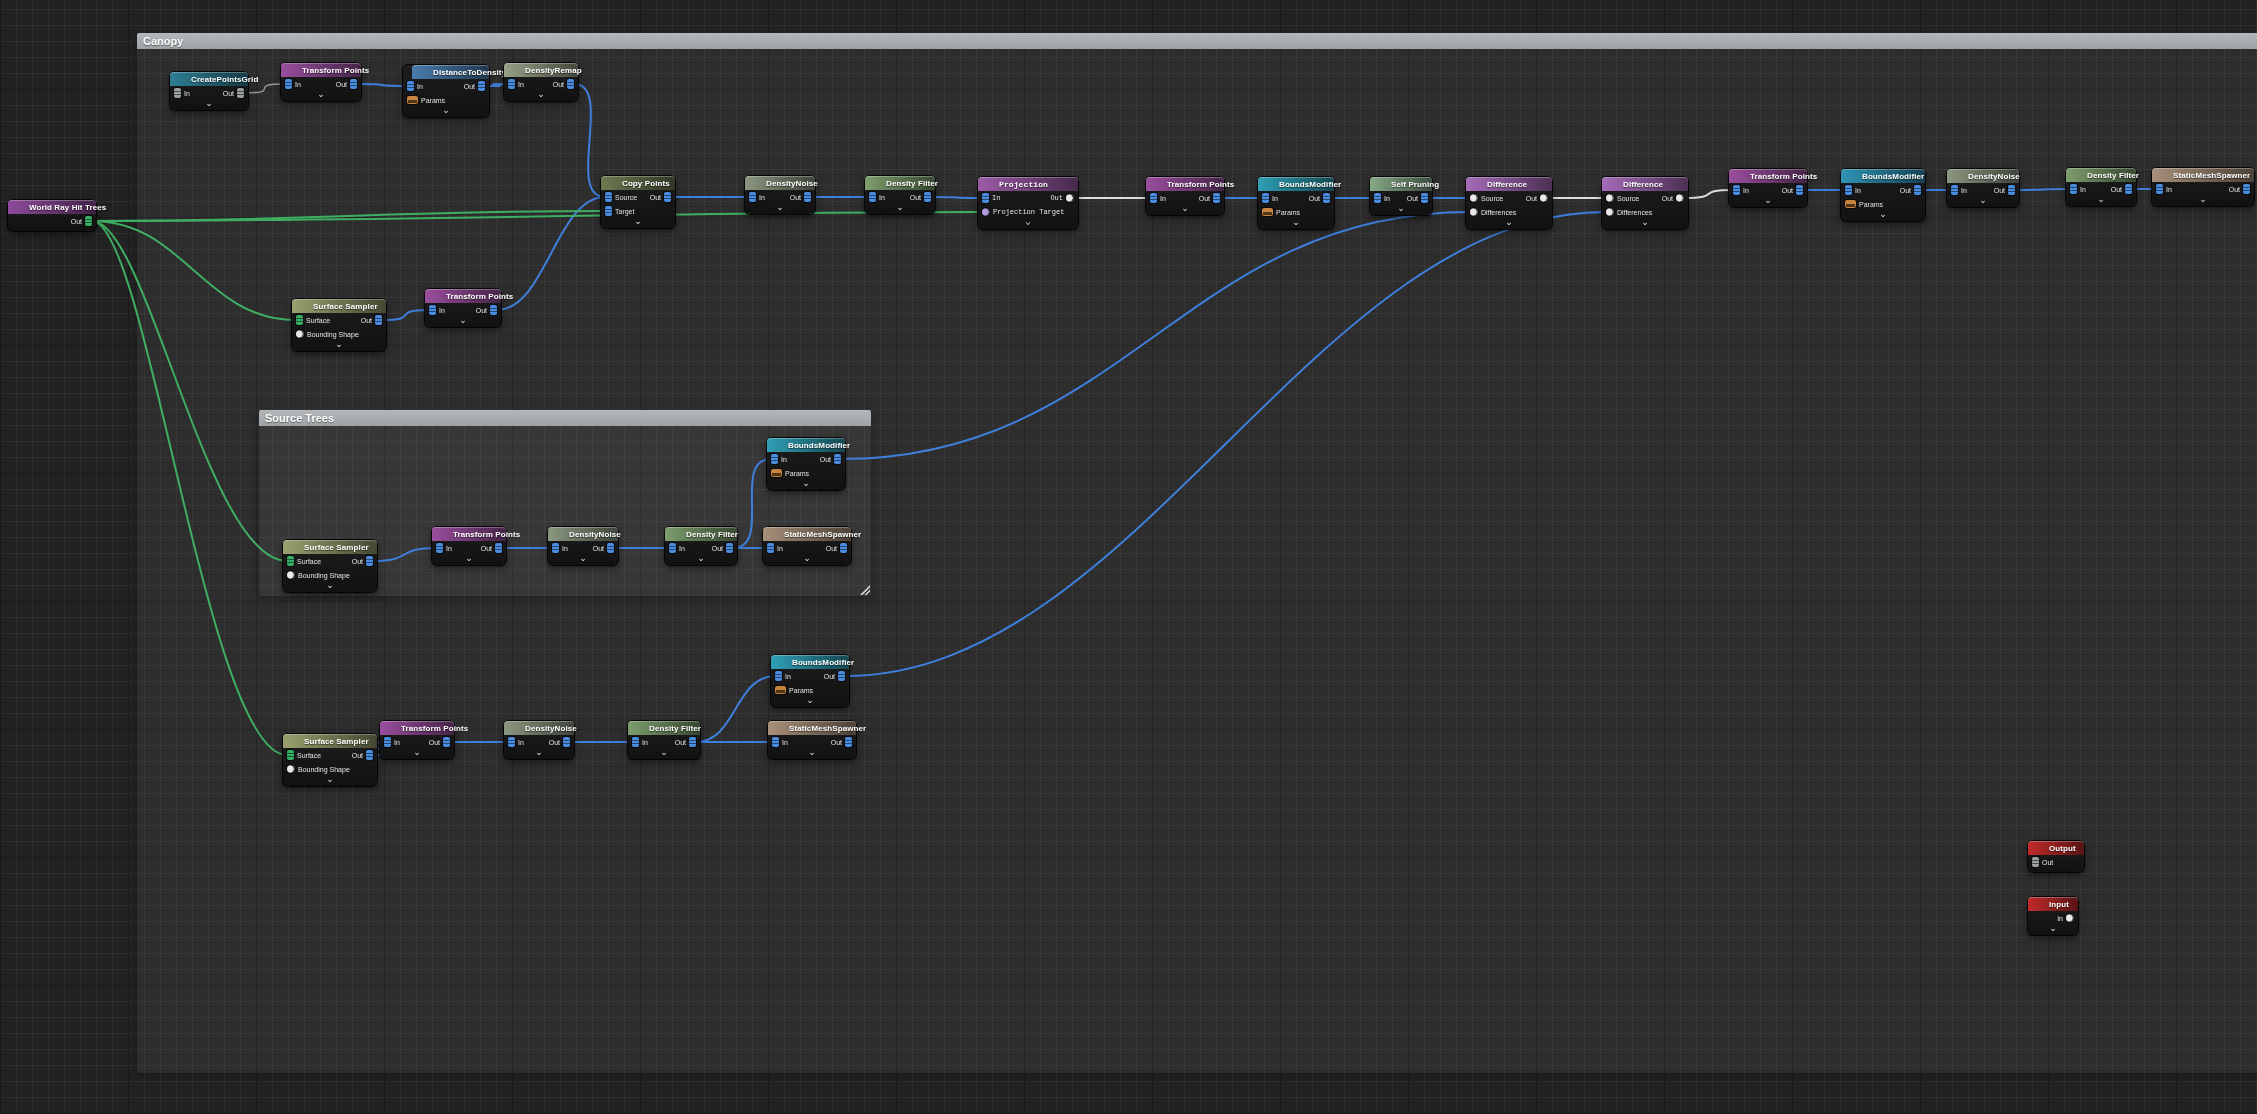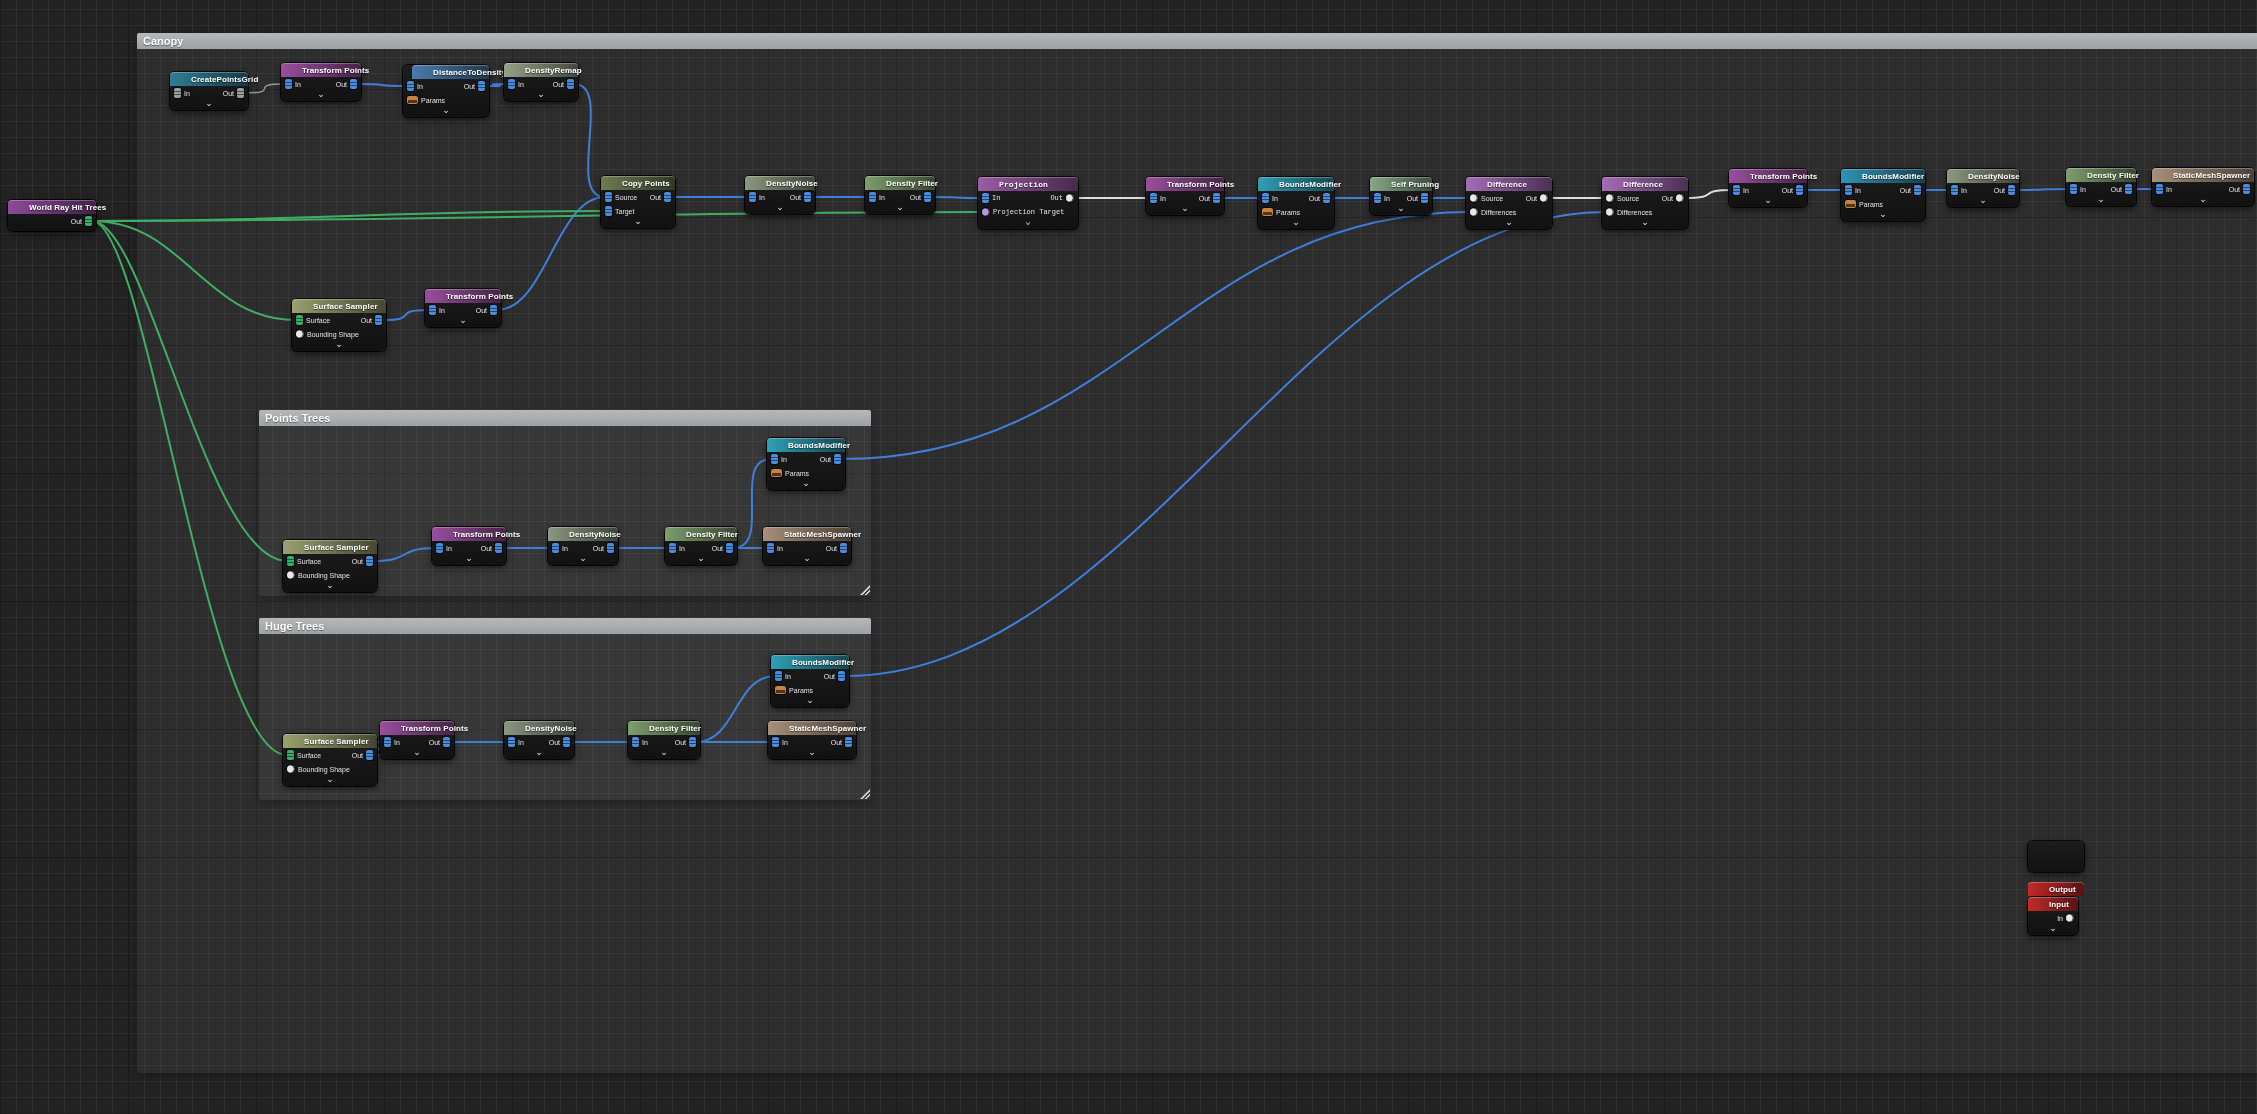--- a/index.html
+++ b/index.html
@@ -91,25 +91,21 @@
       <path d="M 92 221 C 322.85 221, 374.15 211, 605 211" fill="none" stroke="#3fae63" stroke-width="2"></path>
       <path d="M 92 221 C 382 221, 692 212, 982 212" fill="none" stroke="#3fae63" stroke-width="2"></path>
       <path d="M 92 221 C 183.8 221, 204.2 320, 296 320" fill="none" stroke="#3fae63" stroke-width="2"></path>
       <path d="M 92 221 C 147 221, 207 561, 287 561" fill="none" stroke="#3fae63" stroke-width="2"></path>
       <path d="M 92 221 C 147 221, 207 755, 287 755" fill="none" stroke="#3fae63" stroke-width="2"></path>
     </svg>
 <div class="comment" style="left: 137px; top: 33px; width: 2140px; height: 1040px;">
       <div class="comment-header">Canopy</div>
     </div>
     <div class="comment" style="left: 259px; top: 410px; width: 612px; height: 186px;">
-      <div class="comment-header">Points Trees</div>
-      <div class="resize-handle"></div>
-    </div>
-    <div class="comment" style="left: 259px; top: 618px; width: 612px; height: 182px;">
-      <div class="comment-header">Huge Trees</div>
+      <div class="comment-header">Source Trees</div>
       <div class="resize-handle"></div>
     </div>
     <div class="node" style="left: 170px; top: 72px; width: 78px; height: 38px;">
       <div class="node-header" style="background: linear-gradient(90deg, rgb(47, 126, 149) 0%, rgb(21, 57, 67) 100%);">
         <span class="node-title">CreatePointsGrid</span>
       </div>
       <div class="pin-row">
         <span class="pin">
           <span class="icon-multi" style="background: linear-gradient(rgb(154, 160, 160) 0px, rgb(154, 160, 160) 28%, rgb(77, 80, 80) 28%, rgb(77, 80, 80) 36%, rgb(154, 160, 160) 36%, rgb(154, 160, 160) 62%, rgb(77, 80, 80) 62%, rgb(77, 80, 80) 70%, rgb(154, 160, 160) 70%, rgb(154, 160, 160) 100%);"></span>
           <span class="pin-label">In</span>
@@ -707,21 +703,21 @@
           <span class="pin-label">In</span>
         </span>
         <span class="pin">
           <span class="pin-label">Out</span>
           <span class="icon-multi" style="background: linear-gradient(rgb(74, 141, 224) 0px, rgb(74, 141, 224) 28%, rgb(37, 71, 112) 28%, rgb(37, 71, 112) 36%, rgb(74, 141, 224) 36%, rgb(74, 141, 224) 62%, rgb(37, 71, 112) 62%, rgb(37, 71, 112) 70%, rgb(74, 141, 224) 70%, rgb(74, 141, 224) 100%);"></span>
         </span>
       </div>
       <div class="chevron-row">⌄</div>
     </div>
     <div class="node" style="left: 2028px; top: 841px; width: 56px; height: 31px;">
-      <div class="node-header" style="background: linear-gradient(90deg, rgb(194, 42, 42) 0%, rgb(87, 19, 19) 100%); margin-top: 41px;">
+      <div class="node-header" style="background: linear-gradient(90deg, rgb(194, 42, 42) 0%, rgb(87, 19, 19) 100%);">
         <span class="node-title">Output</span>
       </div>
       <div class="pin-row">
         <span class="pin">
           <span class="icon-multi" style="background: linear-gradient(rgb(154, 160, 160) 0px, rgb(154, 160, 160) 28%, rgb(77, 80, 80) 28%, rgb(77, 80, 80) 36%, rgb(154, 160, 160) 36%, rgb(154, 160, 160) 62%, rgb(77, 80, 80) 62%, rgb(77, 80, 80) 70%, rgb(154, 160, 160) 70%, rgb(154, 160, 160) 100%);"></span>
           <span class="pin-label">Out</span>
         </span>
         <span class="pin"></span>
       </div>
     </div>

